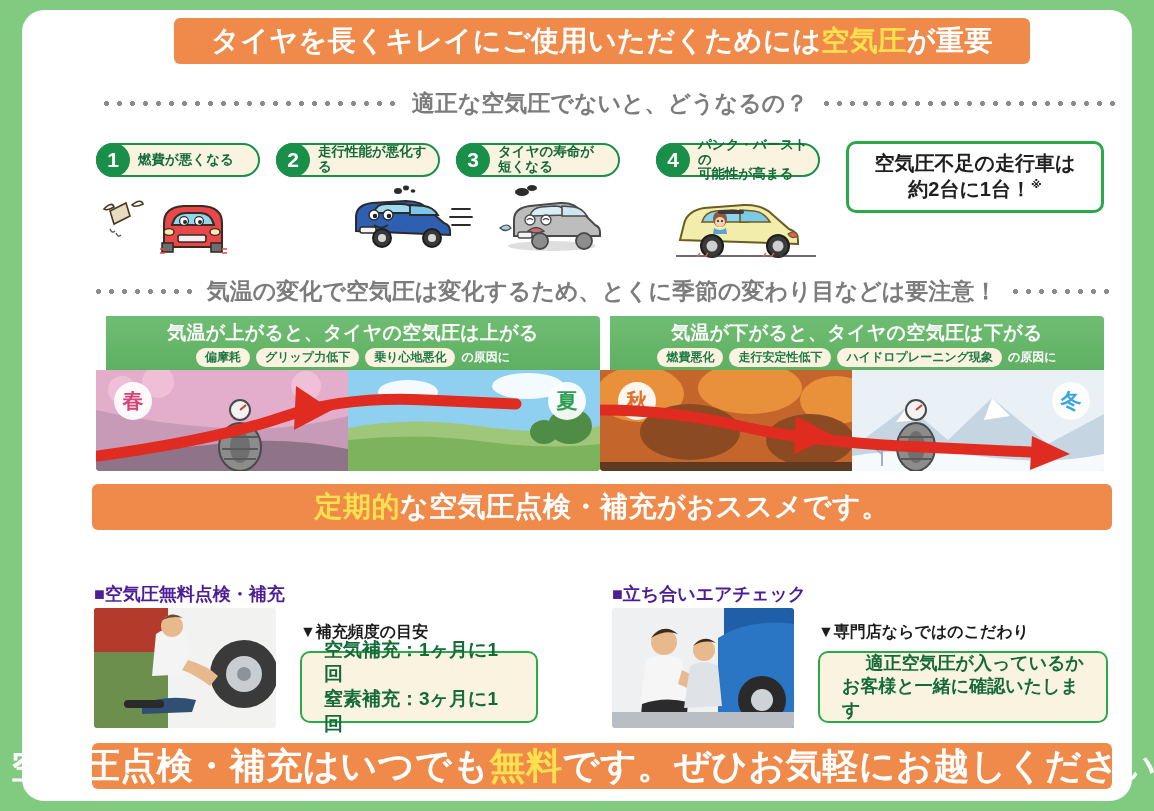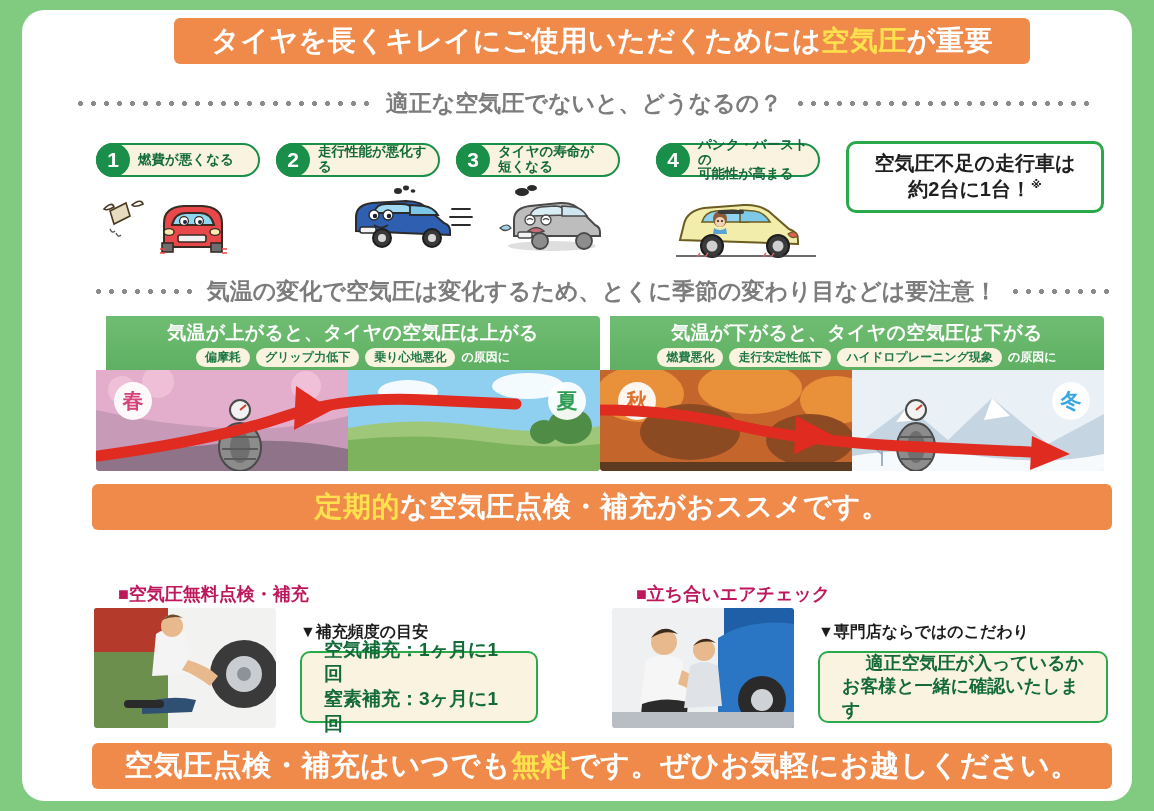--- a/index.html
+++ b/index.html
@@ -19,33 +19,33 @@
   
   .banner {
     position: absolute; background: #f08a4b; border-radius: 6px;
     display: flex; align-items: center; justify-content: center;
     color: #ffffff; font-weight: bold; letter-spacing: .5px;
     white-space: nowrap;
   }
   .banner .hl { color: #ffe14d; }
   #top-banner { left: 152px; top: 8px; width: 856px; height: 46px; font-size: 28px; }
   #mid-banner { left: 70px; top: 474px; width: 1020px; height: 46px; font-size: 28px; }
-  #bottom-banner { left: 70px; top: 733px; width: 1020px; height: 46px; font-size: 29px; }
+  #bottom-banner { left: 70px; top: 733px; width: 1020px; height: 46px; font-size: 36px; }
 
   
   .sec-head {
     position: absolute; display: flex; align-items: center; gap: 12px;
     color: #8b8b8b; font-weight: bold; white-space: nowrap;
   }
   .sec-head .dots { flex: 1; height: 7px; display: block;
     background-image: radial-gradient(circle, #8b8b8b 2.6px, transparent 2.8px);
     background-size: 13px 7px; background-repeat: repeat-x; background-position: left center; }
   .sec-head .txt { font-size: 23px; color: #7c7c7c; }
 
-  #head-1 { left: 52px; top: 78px; width: 1020px; height: 30px; text-align: right; }
+  #head-1 { left: 78px; top: 78px; width: 1020px; height: 30px; text-align: right; }
   #head-2 { left: 70px; top: 266px; width: 1020px; height: 30px; }
   #head-2 .txt { font-size: 23px; }
   #head-3 { left: 70px; top: 534px; width: 1020px; height: 30px; }
 
   
   .pill {
     position: absolute; height: 34px;
     background: #faf3e0; border: 2px solid #1a8f4a; border-radius: 17px;
     display: flex; align-items: center;
   }
@@ -109,21 +109,21 @@
   .seasonbadge {
     position: absolute; top: 12px; width: 38px; height: 38px; border-radius: 50%;
     background: rgba(255,255,255,.92);
     display: flex; align-items: center; justify-content: center;
     font-size: 21px; font-weight: bold;
   }
   .tireicon { position: absolute; bottom: 0; width: 52px; height: 74px; }
   .arrow-layer { position: absolute; inset: 0; pointer-events: none; }
 
   
-  .svc-title { position: absolute; font-size: 18px; font-weight: bold; color: #be185d; white-space: nowrap; margin-left: 24px; }
+  .svc-title { position: absolute; font-size: 18px; font-weight: bold; color: #4c1d95; white-space: nowrap; }
   #svc-title-1 { left: 72px; top: 572px; }
   #svc-title-2 { left: 590px; top: 572px; }
   .photo { position: absolute; border-radius: 3px; overflow: hidden; }
   #photo-1 { left: 72px; top: 598px; width: 182px; height: 120px; }
   #photo-2 { left: 590px; top: 598px; width: 182px; height: 120px; }
   .sub-head { position: absolute; font-size: 16px; font-weight: bold; color: #1c1c1c; white-space: nowrap; }
   #sub-head-1 { left: 278px; top: 612px; }
   #sub-head-2 { left: 796px; top: 612px; }
   .info-box {
     position: absolute; background: #faf3e0; border: 2.5px solid #2aa84a; border-radius: 10px;

